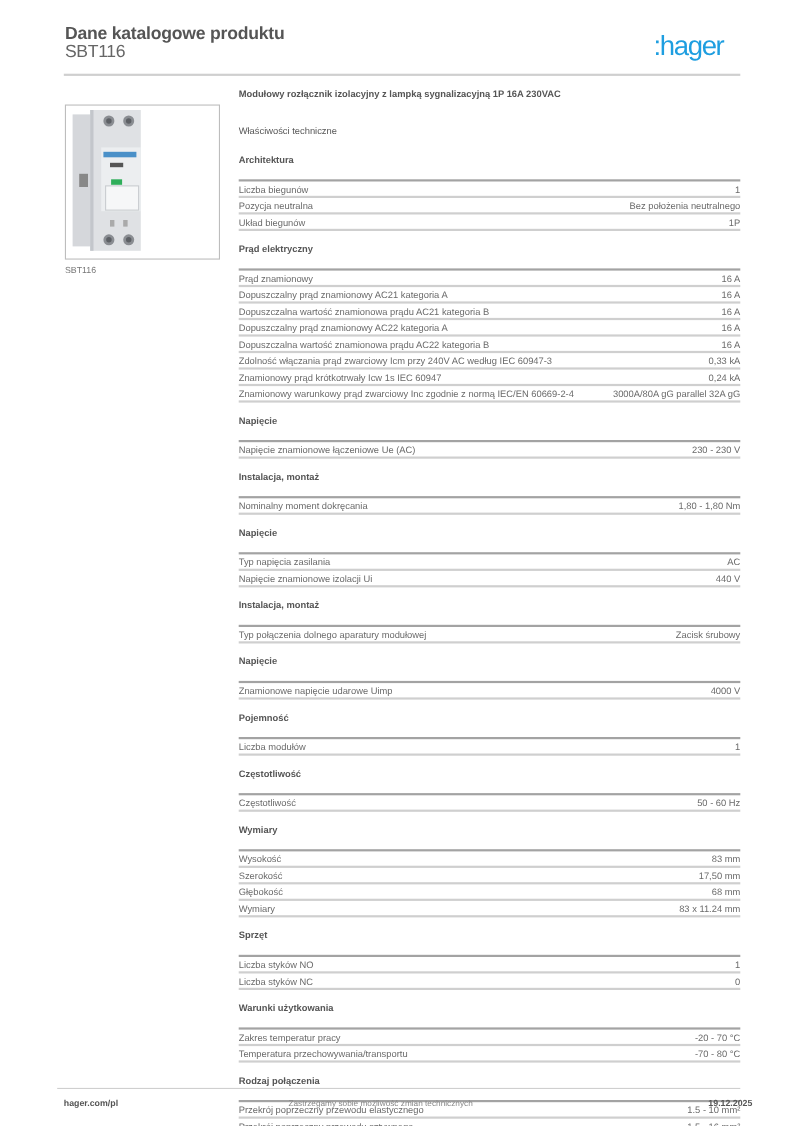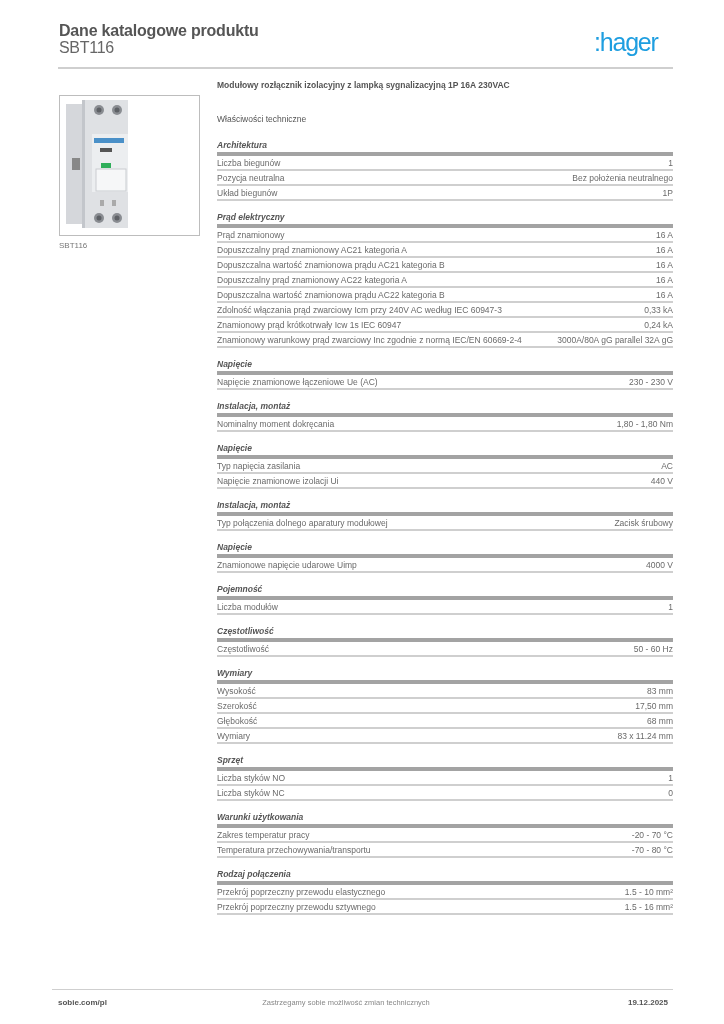--- a/index.html
+++ b/index.html
@@ -31,36 +31,36 @@
     position: absolute; left: 59px; top: 241px; font-size: 8px; color: #777;
   }
   .content {
     position: absolute; left: 217px; top: 80px; width: 456px;
   }
   .product-desc { font-size: 8.5px; font-weight: bold; color: #555; height: 34px; line-height: 11px; }
   .props-title { font-size: 8.5px; font-weight: normal; color: #555; height: 25px; line-height: 11px; }
   .section { margin-bottom: 10px; }
   .section-title {
     font-size: 8.5px; font-weight: bold; color: #555; line-height: 12px; height: 12px;
-    border-bottom: 4px solid #a3a3a3; padding-bottom: 1px; font-style: italic;
+    border-bottom: 2px solid #a3a3a3; padding-bottom: 12px;
   }
   .row {
     display: flex; justify-content: space-between; align-items: flex-start;
     font-size: 8.5px; color: #6a6a6a; line-height: 10px;
     border-bottom: 2px solid #cfcfcf; padding: 2px 0 1px 0; min-height: 10px;
   }
   .row .label { flex: 1; padding-right: 8px; }
   .row .value { text-align: right; white-space: nowrap; }
   .row.wrap .label { max-width: 318px; }
   .footer-rule {
     position: absolute; left: 52px; top: 989px; width: 621px; height: 1px; background: #cfcfcf;
   }
   .footer-left { position: absolute; left: 58px; top: 998px; font-size: 8px; font-weight: bold; color: #555; }
   .footer-center { position: absolute; left: 0; width: 692px; text-align: center; top: 998px; font-size: 7.5px; color: #888; }
-  .footer-right { position: absolute; right: 56px; top: 998px; font-size: 8px; font-weight: bold; color: #555; }
+  .footer-right { position: absolute; right: 40px; top: 998px; font-size: 8px; font-weight: bold; color: #555; }
 </style>
 </head>
 <body>
 
 <div>
   <div class="header-title">Dane katalogowe produktu</div>
   <div class="header-code">SBT116</div>
   <div class="logo">:hager</div>
   <div class="header-rule"></div>
 </div>
@@ -254,15 +254,15 @@
         </div>
         <div class="row">
           <span class="label">Przekrój poprzeczny przewodu sztywnego</span>
           <span class="value">1.5 - 16 mm²</span>
         </div>
       </div>
     </div>
 </div>
 
 <div class="footer-rule"></div>
-<div class="footer-left">sobie.com/pl</div>
+<div class="footer-left">hager.com/pl</div>
 <div class="footer-center">Zastrzegamy sobie możliwość zmian technicznych</div>
 <div class="footer-right">19.12.2025</div>
 
 </body></html>

